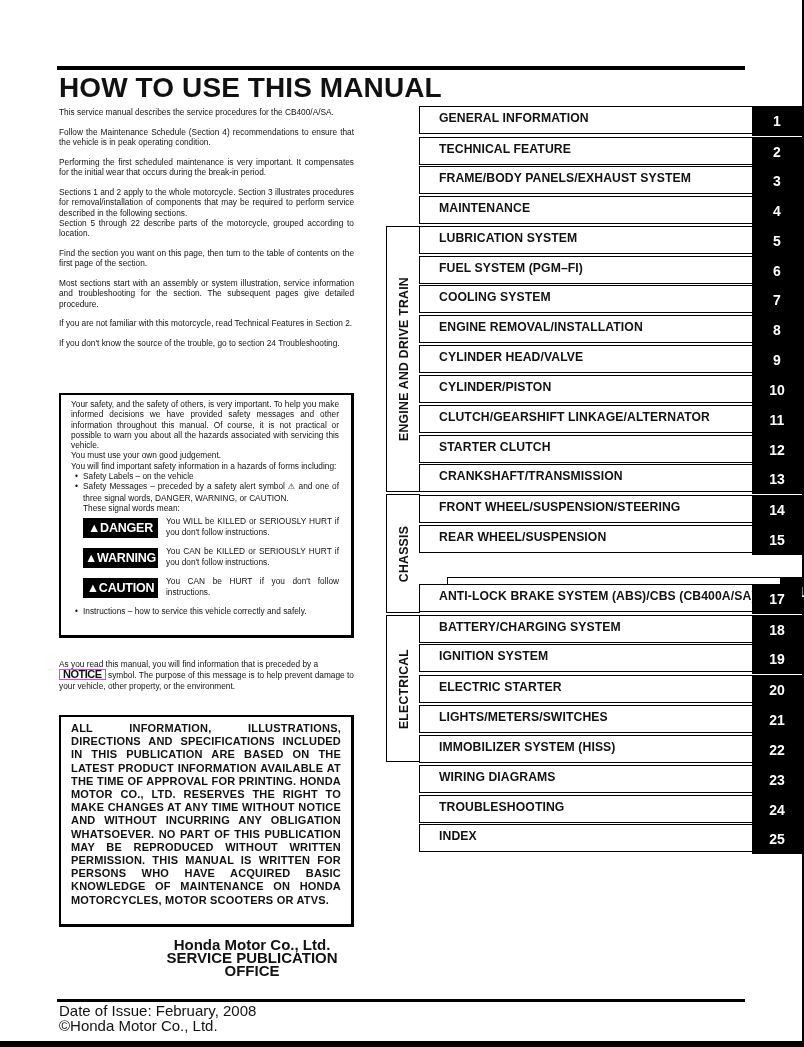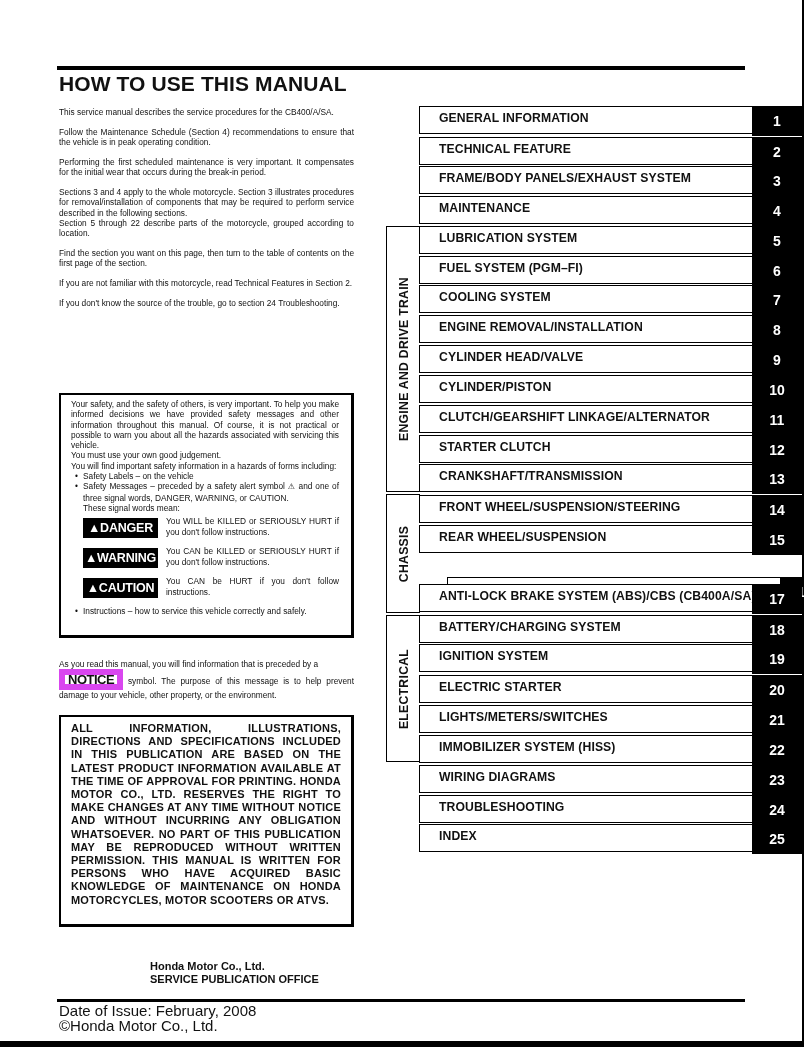--- a/index.html
+++ b/index.html
@@ -4,21 +4,21 @@
   <style>
     html, body { margin: 0; padding: 0; background: #ffffff; }
     body {
       width: 804px; height: 1047px; position: relative; overflow: hidden;
       font-family: "Liberation Sans", "DejaVu Sans", sans-serif; color: #111;
     }
     .bottom-edge { position: absolute; left: 0; top: 1041px; width: 804px; height: 6px; background: #000; }
     .right-edge { position: absolute; left: 802px; top: 0; width: 2px; height: 1047px; background: #000; }
 
     .top-rule { position: absolute; left: 57px; top: 66px; width: 688px; height: 4px; background: #000; }
-    .page-title { position: absolute; left: 59px; top: 72px; font-size: 21px; font-weight: bold; letter-spacing: 0.1px; margin: 0; }
+    .page-title { position: absolute; left: 59px; top: 72px; font-size: 28px; font-weight: bold; letter-spacing: 0.1px; margin: 0; }
 
     .left-col { position: absolute; left: 59px; top: 107px; width: 295px; font-size: 8.3px; line-height: 10.3px; }
     .left-col p { margin: 0 0 9.5px 0; text-align: justify; }
     .left-col p.tight { margin-bottom: 0; }
 
     .safety-box {
       position: absolute; left: 59px; top: 393px; width: 295px; height: 245px;
       border: 2px solid #000; border-right-width: 3px; border-bottom-width: 3px; box-sizing: border-box;
       padding: 4px 12px 0 10px; font-size: 8.3px; line-height: 10.3px;
     }
@@ -29,30 +29,30 @@
     .signal-row { display: flex; align-items: flex-start; margin-left: 12px; height: 30px; }
     .signal-badge {
       background: #000; color: #fff; font-weight: bold; font-size: 12.5px;
       width: 75px; height: 20px; line-height: 20px; text-align: center; margin-top: 2px;
       flex: 0 0 auto; letter-spacing: -0.2px;
     }
     .signal-text { margin-left: 8px; text-align: justify; flex: 1; }
     .alert-sym { font-size: 8px; }
 
     .notice-para { position: absolute; left: 59px; top: 659px; width: 295px; font-size: 8.3px; line-height: 10.3px; text-align: justify; margin: 0; }
-    .notice-badge { display: inline-block; border: 6px solid #d946ef; padding: 0 3px; font-weight: bold; font-size: 13px; line-height: 9px; letter-spacing: -0.5px; }
+    .notice-badge { display: inline-block; border: 1px solid #d946ef; padding: 0 3px; font-weight: bold; font-size: 11px; line-height: 9px; letter-spacing: -0.5px; }
 
     .disclaimer-box {
       position: absolute; left: 59px; top: 715px; width: 295px; height: 212px;
       border: 2px solid #000; border-right-width: 3px; border-bottom-width: 3px; box-sizing: border-box;
       padding: 5px 10px 0 10px; font-size: 11px; font-weight: bold; line-height: 13.2px; text-align: justify;
       letter-spacing: 0.2px;
     }
 
-    .publisher { position: absolute; left: 150px; top: 960px; width: 204px; text-align: left; font-size: 11px; font-weight: bold; line-height: 13px; }
+    .publisher { position: absolute; left: 150px; top: 938px; width: 204px; text-align: center; font-size: 15px; font-weight: bold; line-height: 13px; }
 
     .footer-rule { position: absolute; left: 57px; top: 999px; width: 688px; height: 3px; background: #000; }
     .footer { position: absolute; left: 59px; top: 1003px; font-size: 15px; line-height: 15px; }
 
     
     .index-row { position: absolute; left: 419px; width: 385px; height: 32px; }
     .index-row .label-box {
       position: absolute; left: 0; top: 0; width: 333px; height: 28px;
       border-top: 1.5px solid #000; border-left: 1.5px solid #000; border-bottom: 1.5px solid #000;
       box-sizing: border-box; background: #fff;
@@ -81,23 +81,24 @@
 <div class="right-edge"></div>
 <div class="bottom-edge"></div>
 
 <div class="top-rule"></div>
 <h1 class="page-title">HOW TO USE THIS MANUAL</h1>
 
 <div class="left-col">
   <p>This service manual describes the service procedures for the CB400/A/SA.</p>
   <p>Follow the Maintenance Schedule (Section 4) recommendations to ensure that the vehicle is in peak operating condition.</p>
   <p>Performing the first scheduled maintenance is very important. It compensates for the initial wear that occurs during the break-in period.</p>
-  <p class="tight">Sections 3 and 4 apply to the whole motorcycle. Section 3 illustrates procedures for removal/installation of components that may be required to perform service described in the following sections.</p>
+  <p class="tight">Sections 1 and 2 apply to the whole motorcycle. Section 3 illustrates procedures for removal/installation of components that may be required to perform service described in the following sections.</p>
   <p>Section 5 through 22 describe parts of the motorcycle, grouped according to location.</p>
   <p>Find the section you want on this page, then turn to the table of contents on the first page of the section.</p>
+  <p>Most sections start with an assembly or system illustration, service information and troubleshooting for the section. The subsequent pages give detailed procedure.</p>
   <p>If you are not familiar with this motorcycle, read Technical Features in Section 2.</p>
   <p>If you don't know the source of the trouble, go to section 24 Troubleshooting.</p>
 </div>
 
 <div class="safety-box">
   <p>Your safety, and the safety of others, is very important. To help you make informed decisions we have provided safety messages and other information throughout this manual. Of course, it is not practical or possible to warn you about all the hazards associated with servicing this vehicle.</p>
   <p>You must use your own good judgement.</p>
   <p>You will find important safety information in a hazards of forms including:</p>
   <ul>
     <li>Safety Labels – on the vehicle</li>

